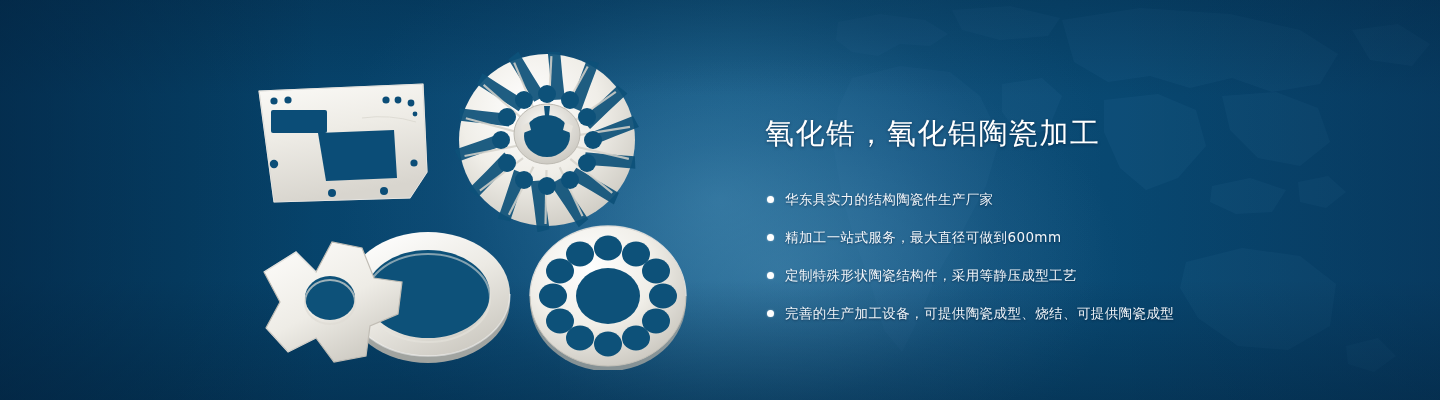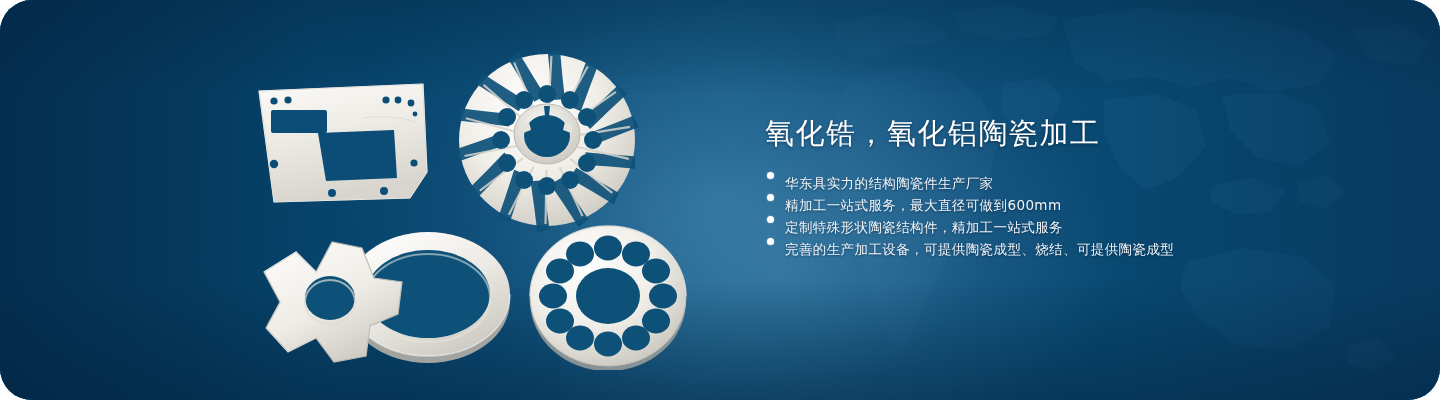--- a/index.html
+++ b/index.html
@@ -3,21 +3,20 @@
 <meta charset="utf-8">
 <style>
   * { margin:0; padding:0; box-sizing:border-box; }
   html, body {
     width:1440px; height:400px; overflow:hidden;
     font-family:"DejaVu Sans","Liberation Sans",sans-serif;
   }
   #banner {
     position:relative; width:1440px; height:400px; overflow:hidden;
     background:#0369a1;
-    border-radius:32px;
   }
   
   .bg-base {
     position:absolute; inset:0;
     background:linear-gradient(95deg,
       #063f69 0%, #064168 14%, #07466f 34%,
       #0b5078 50%, #0a4b74 64%, #084770 80%, #0a4570 100%);
   }
   
   .bg-map { position:absolute; inset:0; opacity:.30; }
@@ -57,22 +56,22 @@
   .textpanel { position:absolute; left:765px; top:0; width:600px; height:400px; }
   .headline {
     position:absolute; left:0; top:113px;
     font-size:29px; line-height:40px; color:#ffffff;
     letter-spacing:1.5px; font-weight:400;
     text-shadow:0 1px 3px rgba(0,20,45,.55);
     white-space:nowrap;
   }
   .bullets { position:absolute; left:2px; top:172px; width:580px; }
   .bullet {
-    display:flex; 
-    height:22px; margin-bottom:0; white-space:nowrap;
+    display:flex; align-items:center;
+    height:22px; margin-bottom:0; white-space:nowrap;margin-top:16px;
   }
   .bullet .dot {
     width:7px; height:7px; border-radius:50%;
     background:#ffffff; flex:0 0 auto; margin-right:11px;
     box-shadow:0 0 2px rgba(255,255,255,.5);
   }
   .bullet .btxt {
     font-size:13.5px; line-height:22px; color:#f2f6fa;
     letter-spacing:.4px;
     text-shadow:0 1px 2px rgba(0,20,45,.5);
@@ -358,21 +357,21 @@
       <div class="bullet">
         <span class="dot"></span>
         <span class="btxt">华东具实力的结构陶瓷件生产厂家</span>
       </div>
       <div class="bullet">
         <span class="dot"></span>
         <span class="btxt">精加工一站式服务，最大直径可做到600mm</span>
       </div>
       <div class="bullet">
         <span class="dot"></span>
-        <span class="btxt">定制特殊形状陶瓷结构件，精加工一站式服务</span>
+        <span class="btxt">定制特殊形状陶瓷结构件，采用等静压成型工艺</span>
       </div>
       <div class="bullet">
         <span class="dot"></span>
         <span class="btxt">完善的生产加工设备，可提供陶瓷成型、烧结、可提供陶瓷成型</span>
       </div>
     </div>
   </div>
 </div>
 
 </body></html>

